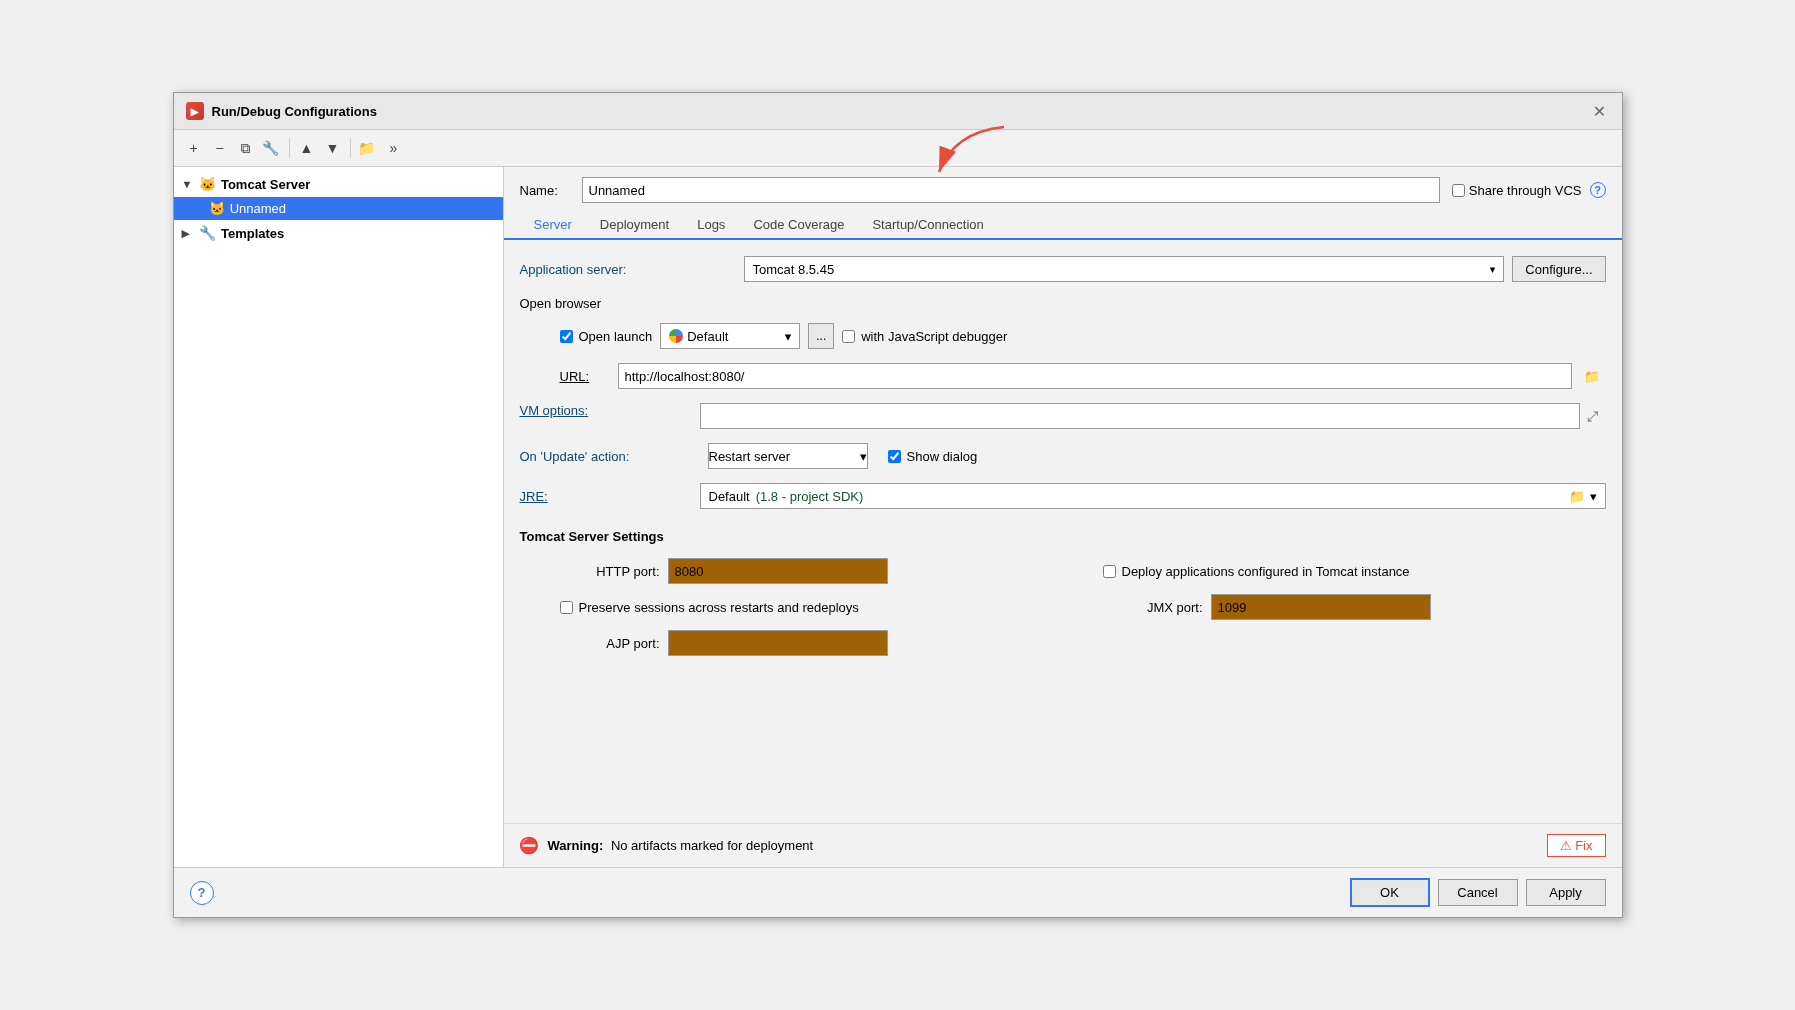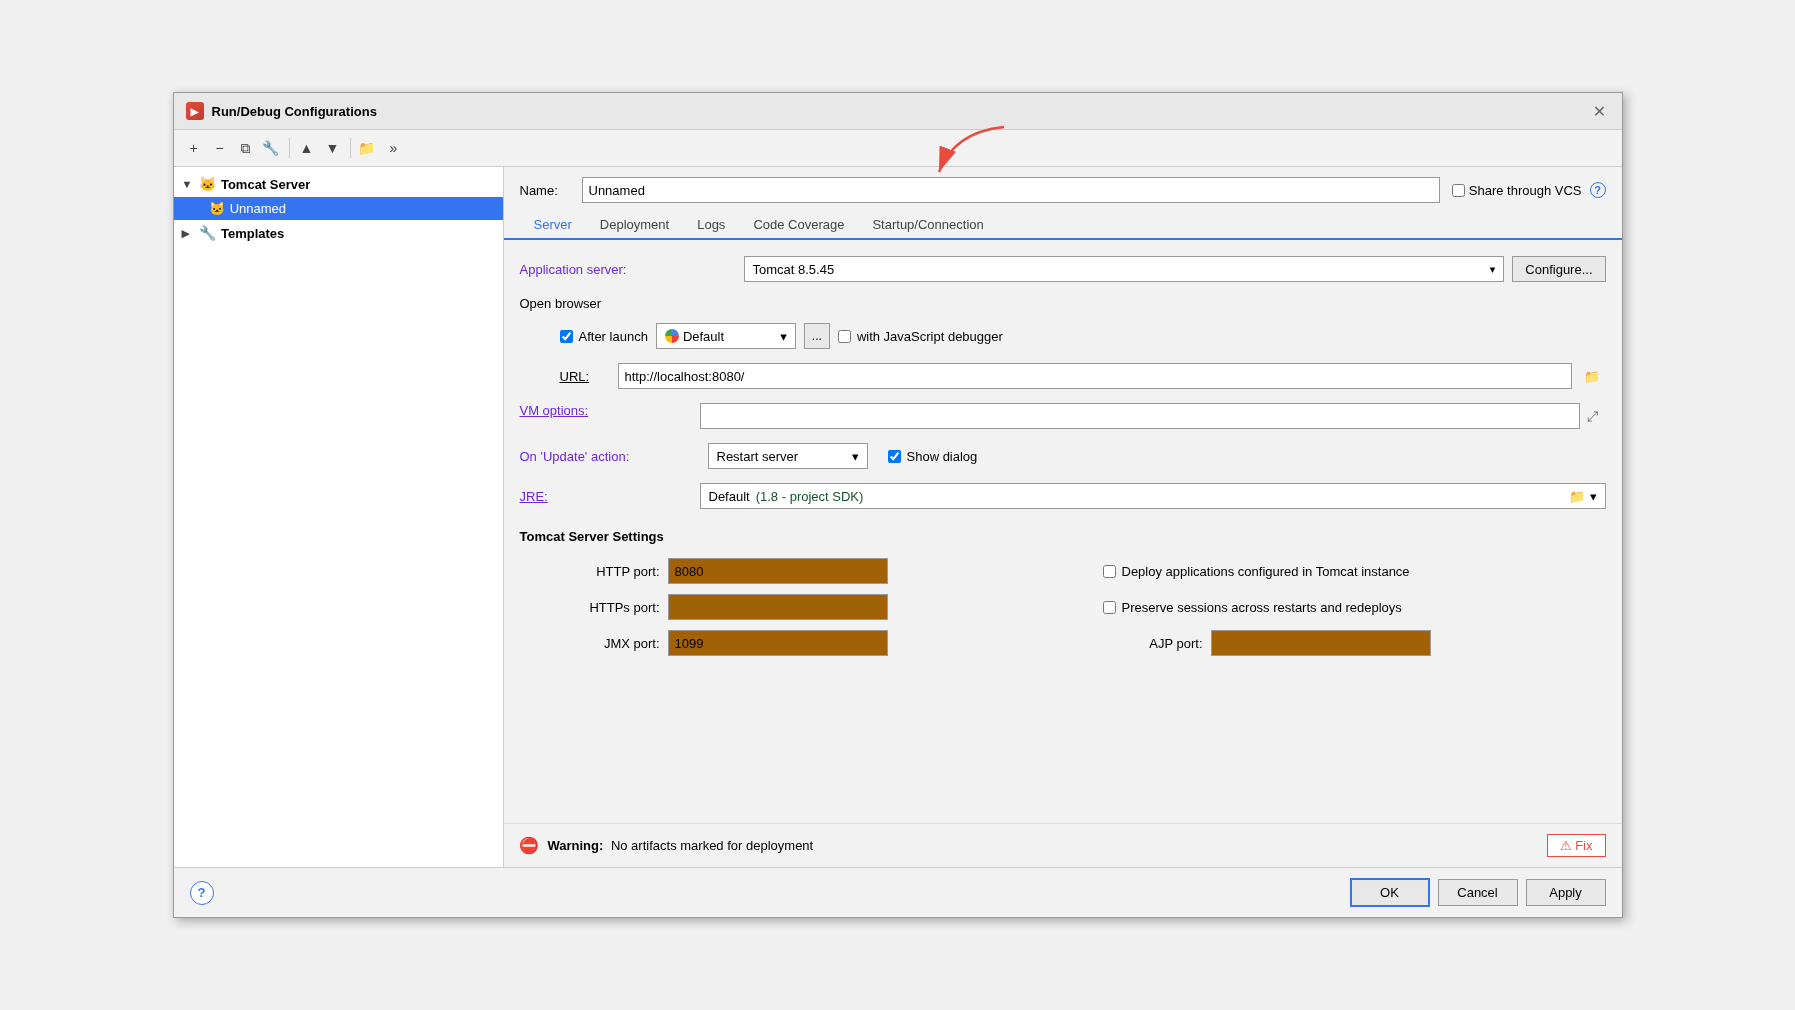--- a/index.html
+++ b/index.html
@@ -168,21 +168,21 @@
       overflow-y: auto;
     }
     .form-row {
       display: flex;
       align-items: center;
       margin-bottom: 14px;
     }
     .form-label {
       min-width: 180px;
       font-size: 13px;
-      color: #6d28d9;
+      color: #0c4a6e;
     }
     .app-server-dropdown {
       flex: 1;
       height: 26px;
       border: 1px solid #999;
       background: white;
       display: flex;
       align-items: center;
       padding: 0 8px;
       font-size: 13px;
@@ -299,21 +299,21 @@
       align-items: center;
       margin-bottom: 14px;
       gap: 8px;
     }
     .update-dropdown {
       height: 26px;
       border: 1px solid #999;
       background: white;
       display: flex;
       align-items: center;
-      padding: 0 8px;
+      padding: 0 0;
       font-size: 13px;
       cursor: pointer;
       min-width: 160px;
       gap: 6px;
     }
     .jre-row {
       display: flex;
       align-items: center;
       margin-bottom: 20px;
     }
@@ -515,21 +515,21 @@
             <span class="arrow-down" style="margin-left:auto;">▾</span>
           </div>
           <button class="configure-btn">Configure...</button>
         </div>
 
         <div class="section-title">Open browser</div>
 
         <div class="browser-row">
           <div class="checkbox-row">
             <input type="checkbox" checked="" style="">
-            <label>After launch</label>
+            <label>Open launch</label>
           </div>
           <div class="browser-dropdown">
             <span class="chrome-dot"></span>
             <span>Default</span>
             <span style="margin-left:auto;">▾</span>
           </div>
           <div class="dotdot-btn">...</div>
           <div class="checkbox-row">
             <input type="checkbox" style="">
             <label>with JavaScript debugger</label>
@@ -577,24 +577,20 @@
           <div class="port-row">
             <span class="port-label">HTTP port:</span>
             <input type="text" class="port-input" value="8080" style="">
           </div>
 
           <div class="checkbox-option">
             <input type="checkbox" style="">
             <label>Deploy applications configured in Tomcat instance</label>
           </div>
 
-          <div class="port-row">
-            <span class="port-label">HTTPs port:</span>
-            <input type="text" class="port-input" style="">
-          </div>
 
           <div class="checkbox-option">
             <input type="checkbox" style="">
             <label>Preserve sessions across restarts and redeploys</label>
           </div>
 
           <div class="port-row">
             <span class="port-label">JMX port:</span>
             <input type="text" class="port-input" value="1099" style="">
           </div>

